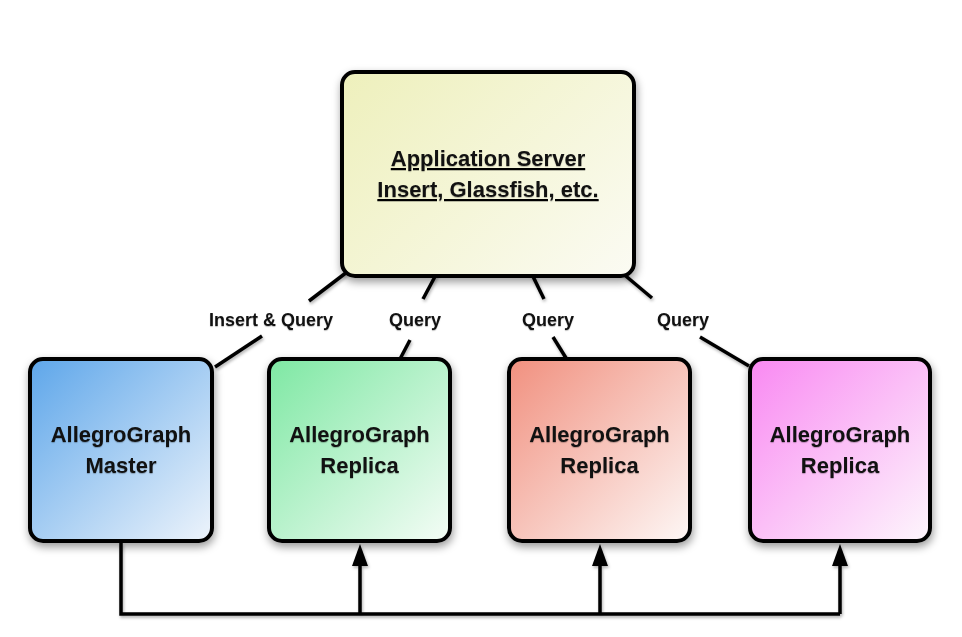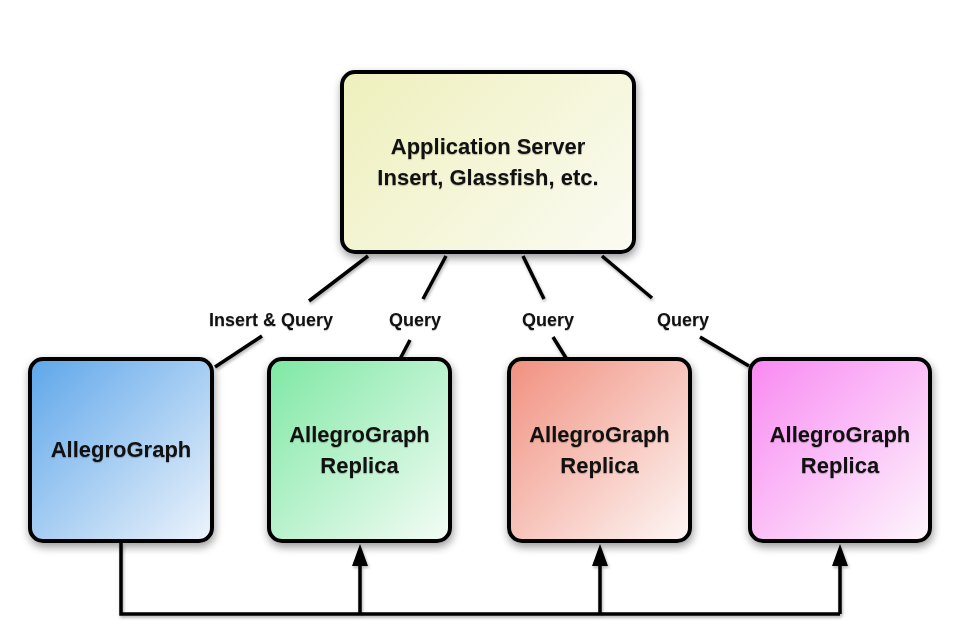--- a/index.html
+++ b/index.html
@@ -36,21 +36,21 @@
     text-align: center;
   }
   .node-text {
     font-weight: bold;
     font-size: 22px;
     line-height: 1.42;
     color: #111111;
     text-shadow: 0 1px 1px rgba(0,0,0,0.25);
   }
   .tline { display: block; }
-  .node-appserver { left: 340px; top: 70px;  width: 296px; height: 184px; }
+  .node-appserver { left: 340px; top: 70px;  width: 296px; height: 208px; text-decoration: underline; }
   .node-master    { left: 28px;  top: 357px; width: 186px; height: 186px; }
   .node-replica1  { left: 267px; top: 357px; width: 185px; height: 186px; }
   .node-replica2  { left: 507px; top: 357px; width: 185px; height: 186px; }
   .node-replica3  { left: 748px; top: 357px; width: 184px; height: 186px; }
   .edge-label {
     position: absolute;
     transform: translate(-50%, -50%);
     font-weight: bold;
     font-size: 18px;
     color: #111111;
@@ -90,20 +90,21 @@
   <div class="node node-appserver" style="background: linear-gradient(135deg, rgb(238, 240, 188) 0%, rgb(251, 251, 243) 100%);">
     <div class="node-text">
       <span class="tline">Application Server</span>
       <span class="tline">Insert, Glassfish, etc.</span>
     </div>
   </div>
 
   <div class="node node-master" style="background: linear-gradient(135deg, rgb(95, 167, 234) 0%, rgb(236, 243, 251) 100%);">
     <div class="node-text">
       <span class="tline">AllegroGraph</span>
+      <span class="tline">Master</span>
     </div>
   </div>
 
   <div class="node node-replica1" style="background: linear-gradient(135deg, rgb(127, 232, 164) 0%, rgb(243, 252, 245) 100%);">
     <div class="node-text">
       <span class="tline">AllegroGraph</span>
       <span class="tline">Replica</span>
     </div>
   </div>
 

